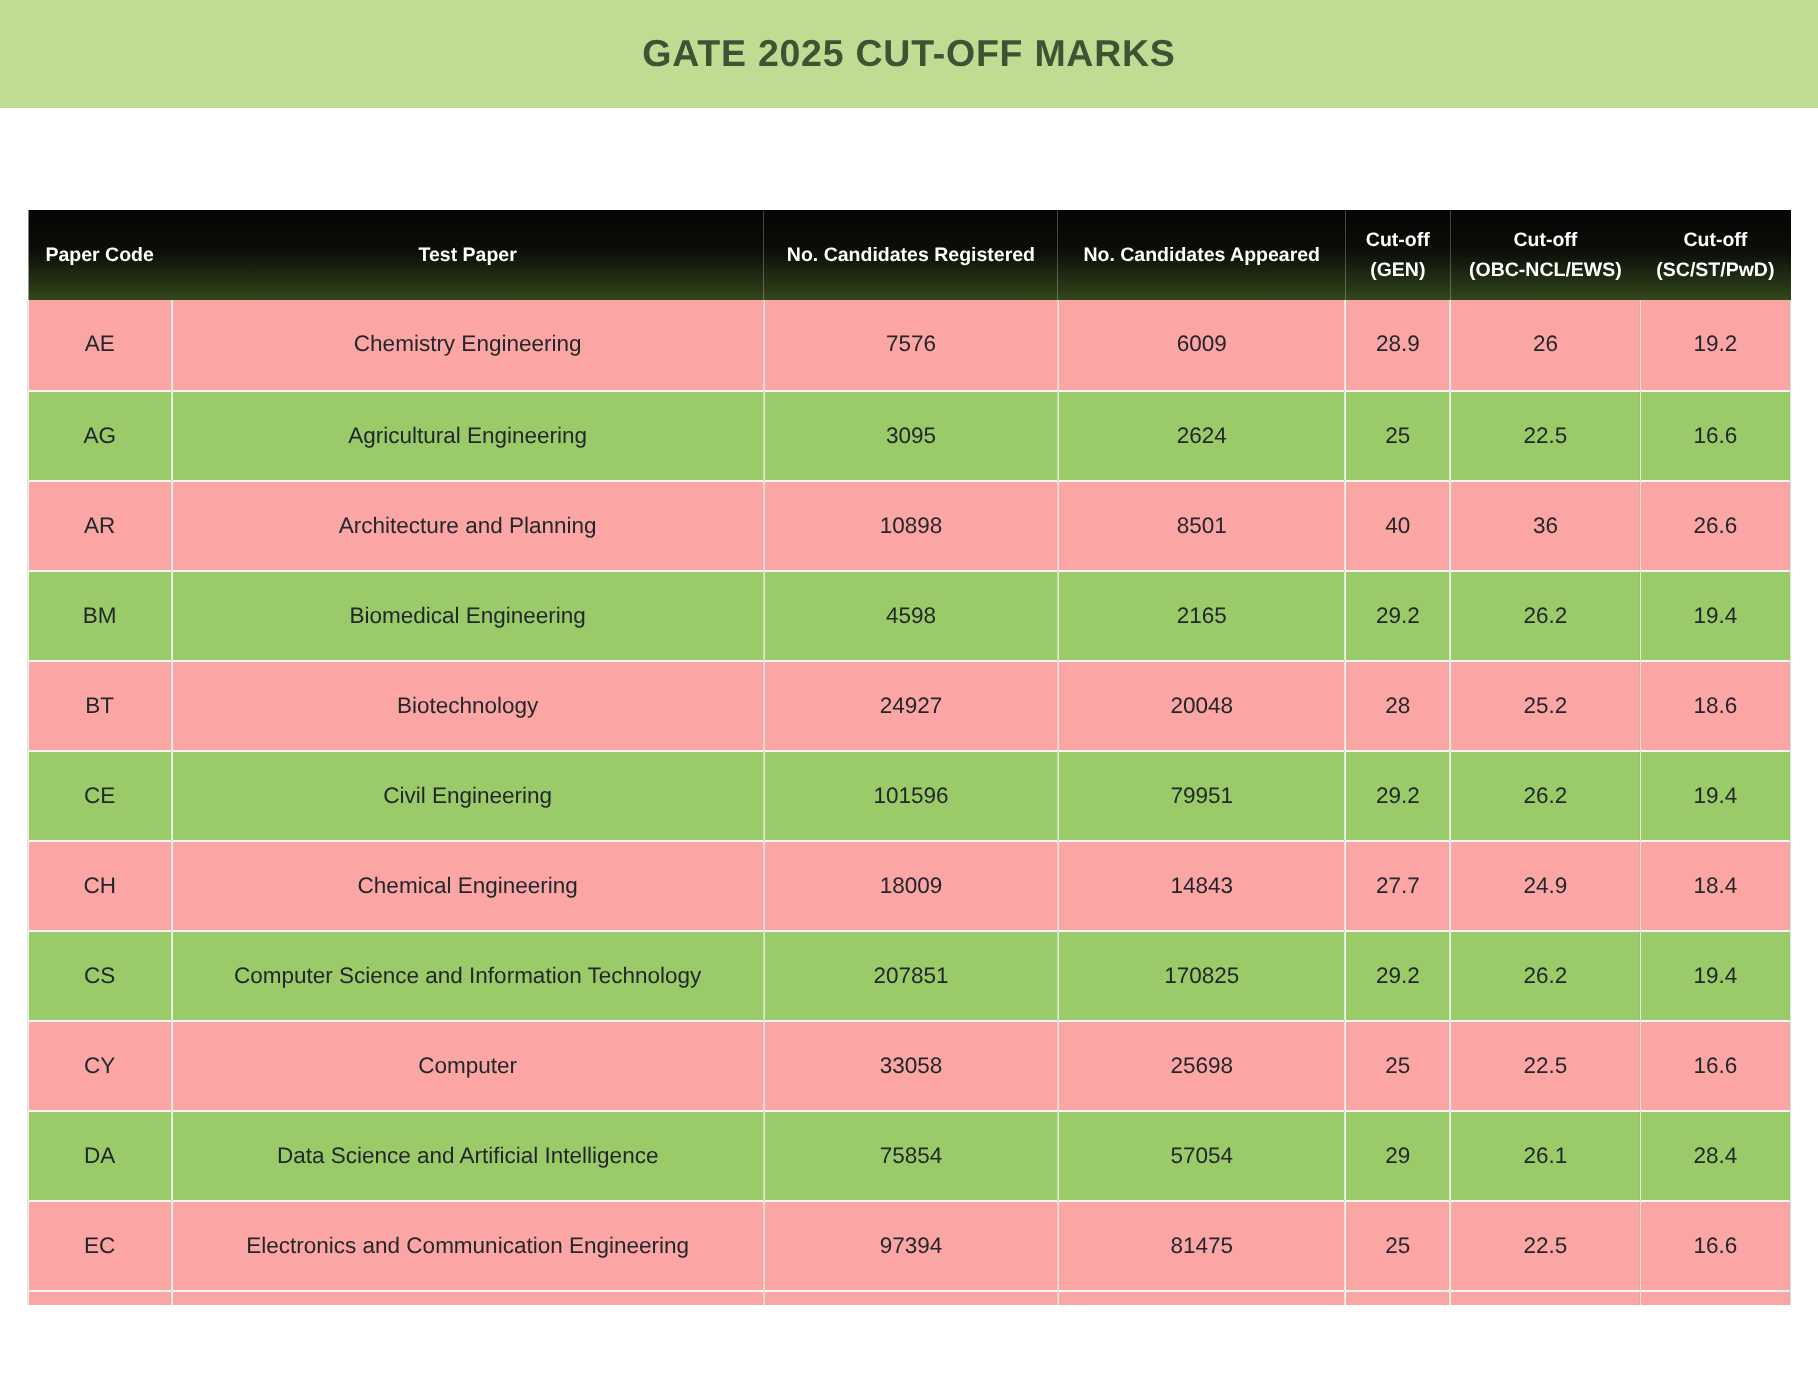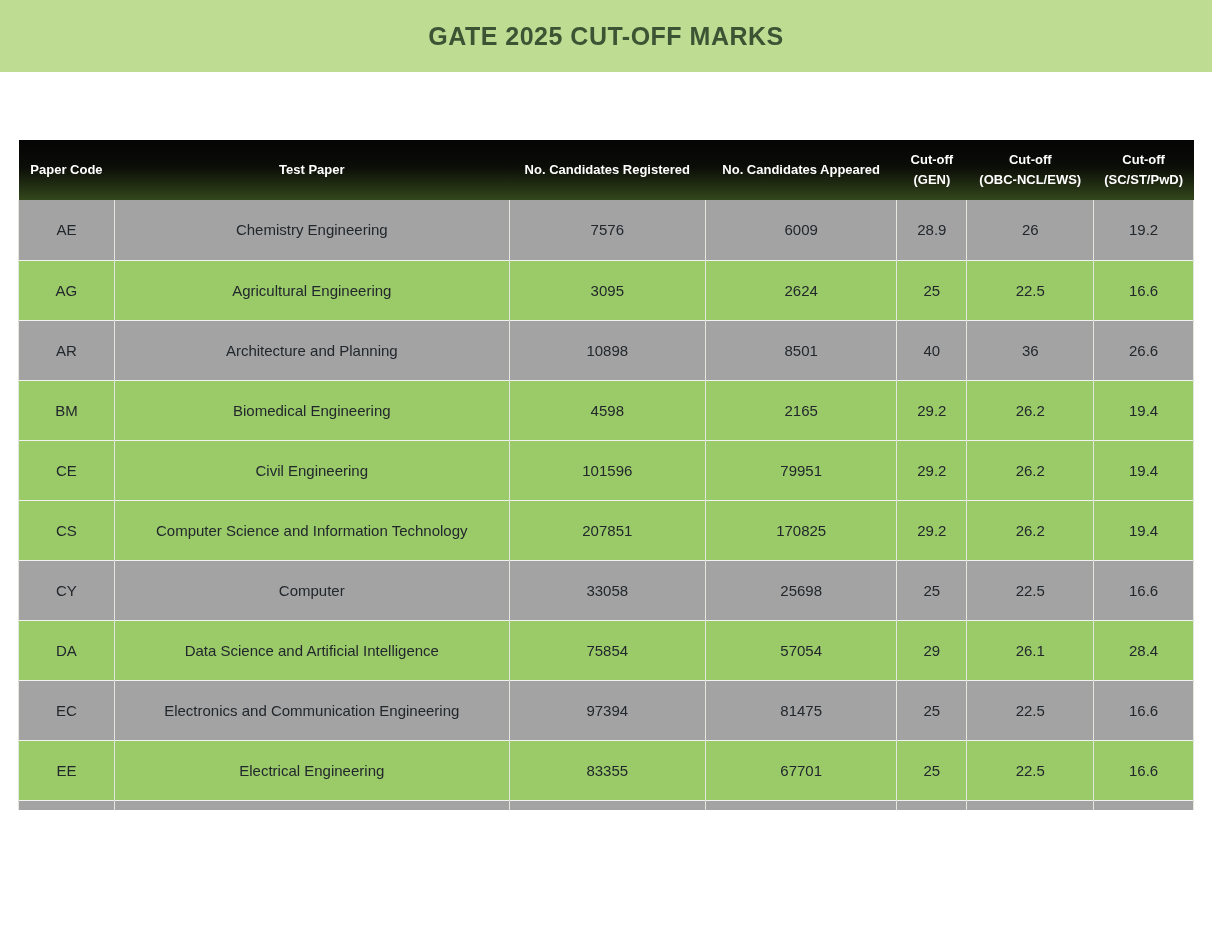--- a/index.html
+++ b/index.html
@@ -53,21 +53,21 @@
     vertical-align: middle;
     font-size: 15px;
     color: var(--cell-text, #22272c);
     border-right: 1px solid rgba(130, 145, 110, 0.22);
     border-bottom: 1px solid rgba(0, 0, 0, 0.05);
     padding: 0 6px;
     overflow: hidden;
     white-space: nowrap;
   }
   tbody td:first-child { border-left: 1px solid rgba(130, 145, 110, 0.22); }
-  tr.white { background: #a3a3a3; }
+  tr.white { background: #fca5a5; }
   tr.green { background: var(--row-green, #9bcb69); }
   tr.partial td { height: 10px; border-bottom: none; }
 </style>
 </head>
 <body>
 
 <div class="banner">
   <h1>GATE 2025 CUT-OFF MARKS</h1>
 </div>
 
@@ -126,29 +126,47 @@
         </tr>
         <tr class="green">
           <td>BM</td>
           <td>Biomedical Engineering</td>
           <td>4598</td>
           <td>2165</td>
           <td>29.2</td>
           <td>26.2</td>
           <td>19.4</td>
         </tr>
+        <tr class="white">
+          <td>BT</td>
+          <td>Biotechnology</td>
+          <td>24927</td>
+          <td>20048</td>
+          <td>28</td>
+          <td>25.2</td>
+          <td>18.6</td>
+        </tr>
         <tr class="green">
           <td>CE</td>
           <td>Civil Engineering</td>
           <td>101596</td>
           <td>79951</td>
           <td>29.2</td>
           <td>26.2</td>
           <td>19.4</td>
         </tr>
+        <tr class="white">
+          <td>CH</td>
+          <td>Chemical Engineering</td>
+          <td>18009</td>
+          <td>14843</td>
+          <td>27.7</td>
+          <td>24.9</td>
+          <td>18.4</td>
+        </tr>
         <tr class="green">
           <td>CS</td>
           <td>Computer Science and Information Technology</td>
           <td>207851</td>
           <td>170825</td>
           <td>29.2</td>
           <td>26.2</td>
           <td>19.4</td>
         </tr>
         <tr class="white">
@@ -171,29 +189,20 @@
         </tr>
         <tr class="white">
           <td>EC</td>
           <td>Electronics and Communication Engineering</td>
           <td>97394</td>
           <td>81475</td>
           <td>25</td>
           <td>22.5</td>
           <td>16.6</td>
         </tr>
-        <tr class="green">
-          <td>EE</td>
-          <td>Electrical Engineering</td>
-          <td>83355</td>
-          <td>67701</td>
-          <td>25</td>
-          <td>22.5</td>
-          <td>16.6</td>
-        </tr>
         <tr class="white partial">
           <td></td>
           <td></td>
           <td></td>
           <td></td>
           <td></td>
           <td></td>
           <td></td>
         </tr>
       </tbody>

